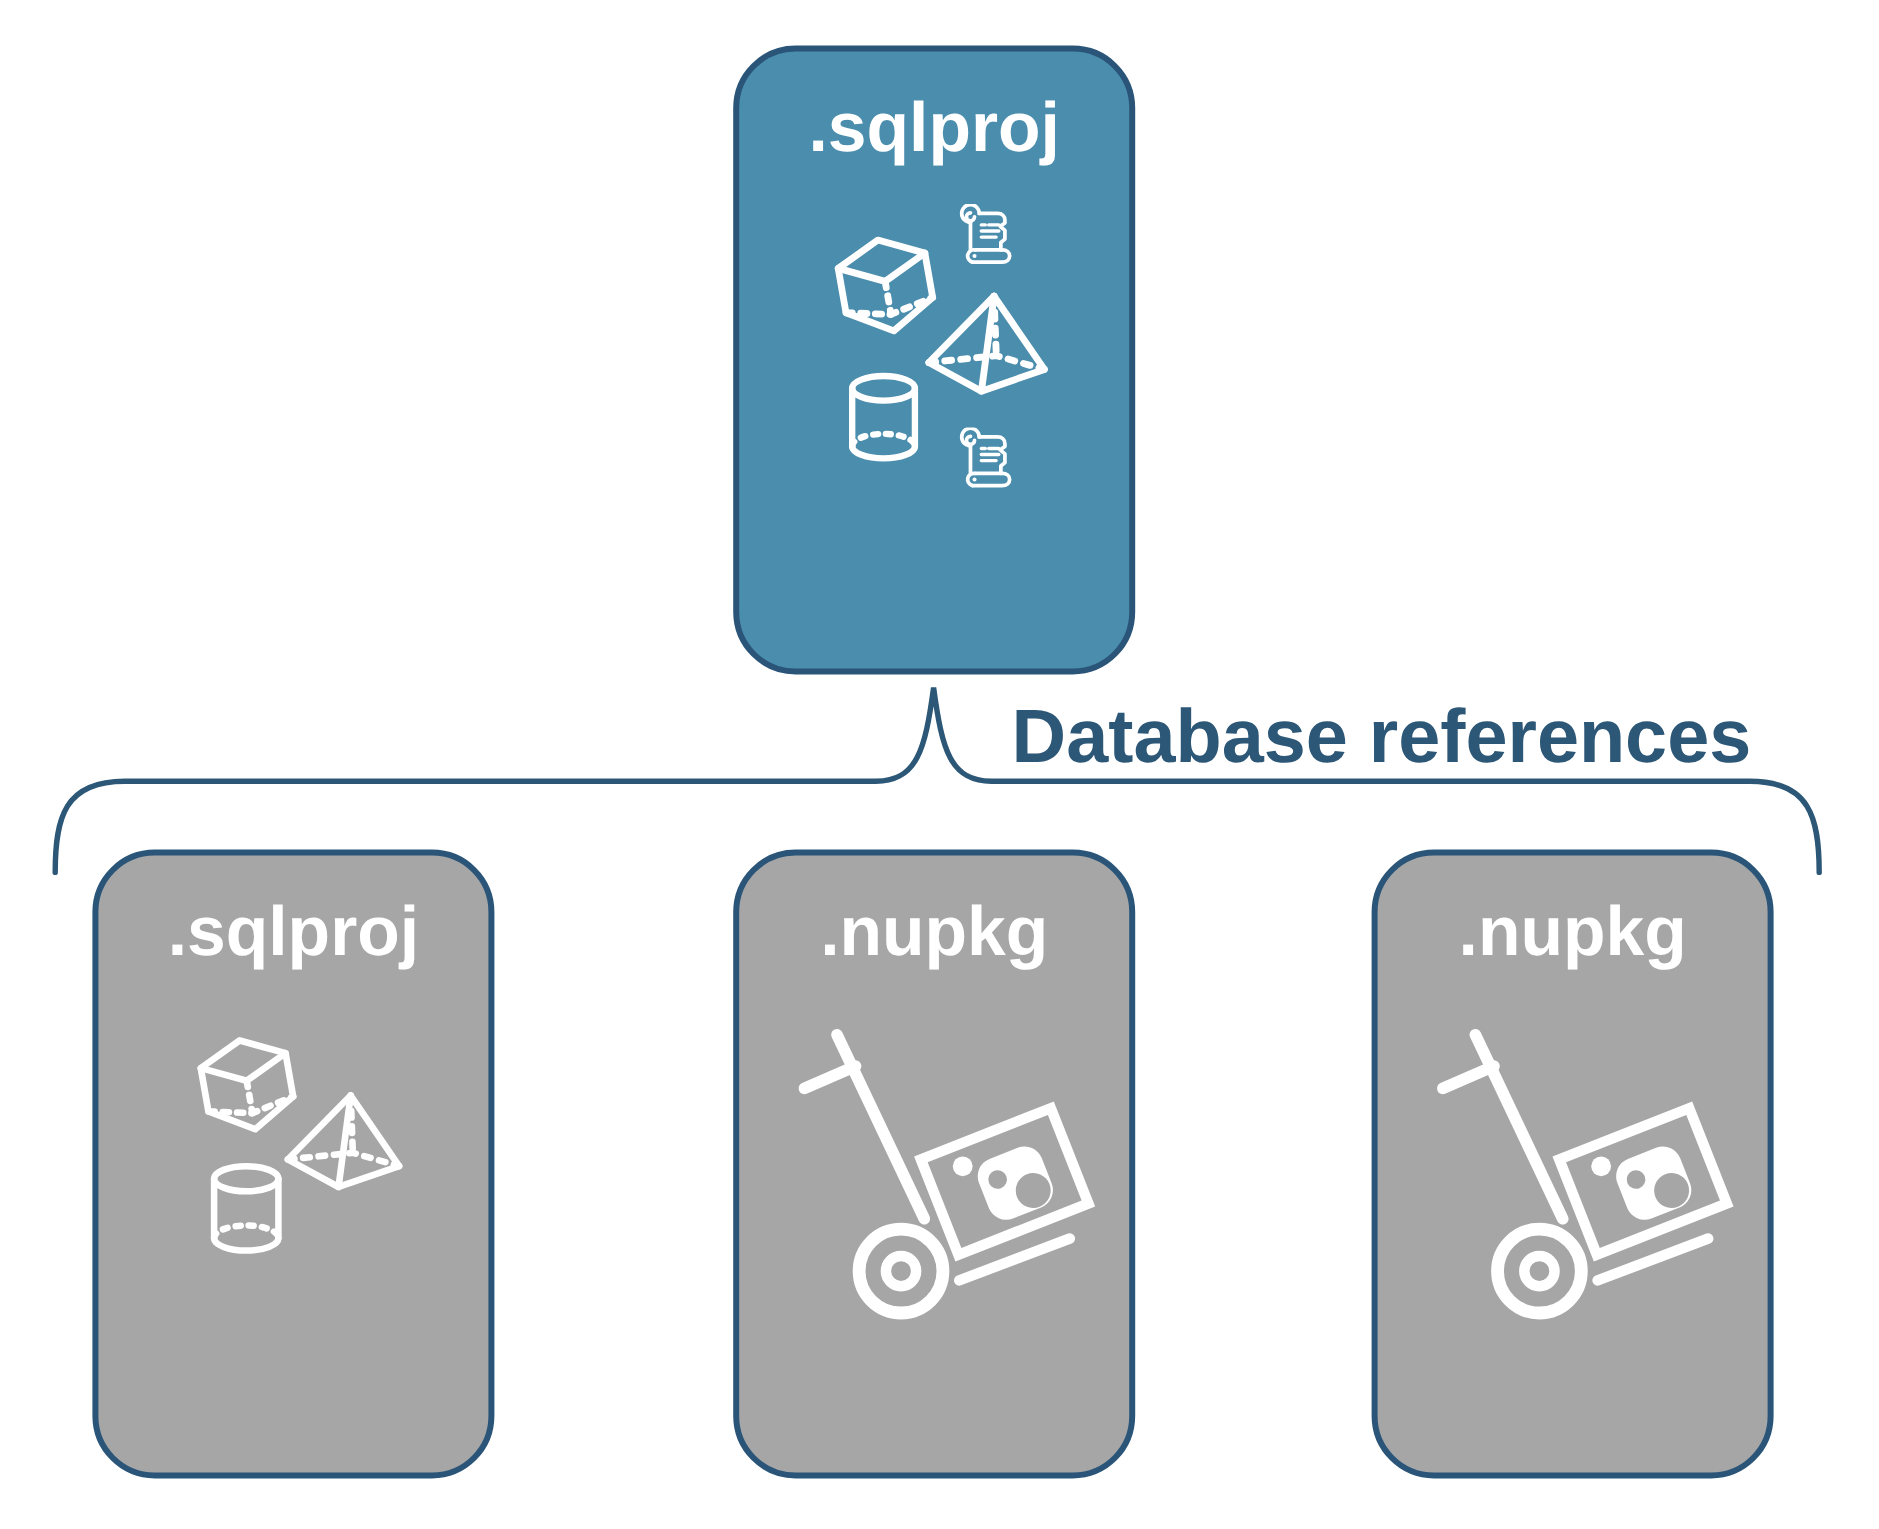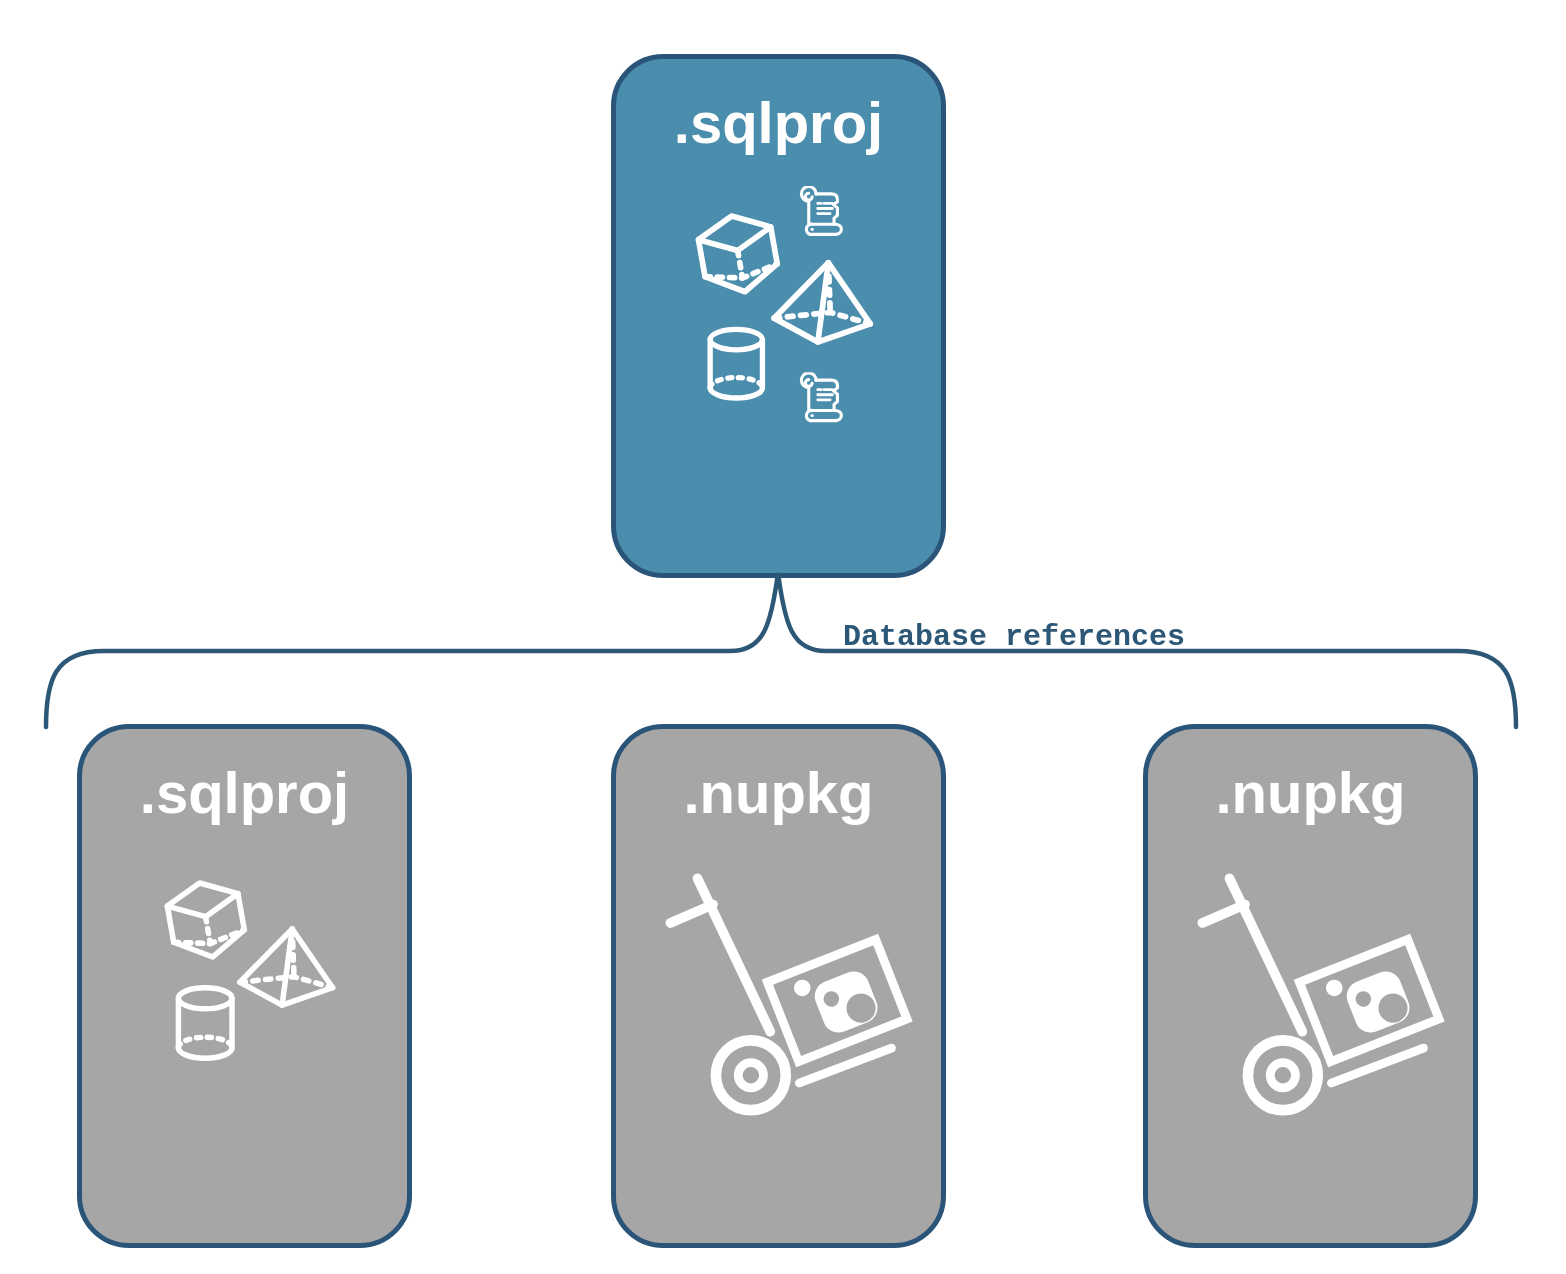--- a/index.html
+++ b/index.html
@@ -3,21 +3,21 @@
 <meta charset="utf-8">
 <style>
   html,body{margin:0;padding:0;background:var(--background,#fff);}
   .canvas{
     position:relative;width:1566px;height:1274px;overflow:hidden;
     background:var(--background,#fff);
     font-family:"Liberation Sans", sans-serif;
   }
   .node{
     position:absolute;width:335px;height:524px;box-sizing:border-box;
-    border:5px solid var(--border,#2A5578);border-radius:52px;margin-top:16px;
+    border:5px solid var(--border,#2A5578);border-radius:52px;
   }
   .node--parent{left:611px;top:38px;background:var(--parent-fill,#4A8DAD);}
   .node--child{top:708px;background:var(--child-fill,#A6A6A6);}
   .node--child1{left:77px;}
   .node--child2{left:611px;}
   .node--child3{left:1143px;}
   .node-title{
     position:relative;z-index:2;margin-top:32px;text-align:center;
     font-size:58px;font-weight:bold;color:#fff;line-height:1.1;
   }
@@ -25,22 +25,22 @@
     position:absolute;inset:0;width:100%;height:100%;z-index:1;
     color:var(--icon,#fff);
   }
   .brace{
     position:absolute;left:40px;top:563px;width:1482px;height:172px;
   }
   .brace path{
     fill:none;stroke:var(--label-text,#2C5777);stroke-width:4.5;stroke-linecap:round;
   }
   .connector-label{
-    position:absolute;left:843px;top:620px;white-space:nowrap;
-    font-size:30px;font-weight:bold;color:var(--label-text,#2C5777);font-family:Liberation Mono, monospace;
+    position:absolute;left:843px;top:578px;white-space:nowrap;
+    font-size:63px;font-weight:bold;color:var(--label-text,#2C5777);
   }
   .defs-store{position:absolute;width:0;height:0;}
 </style>
 </head>
 <body>
 
 <svg class="defs-store" aria-hidden="true">
   <defs>
     <symbol id="sym-cube" viewBox="0 0 100 100">
       <g fill="none" stroke="currentColor" stroke-width="6.5" stroke-linejoin="round" stroke-linecap="round">

